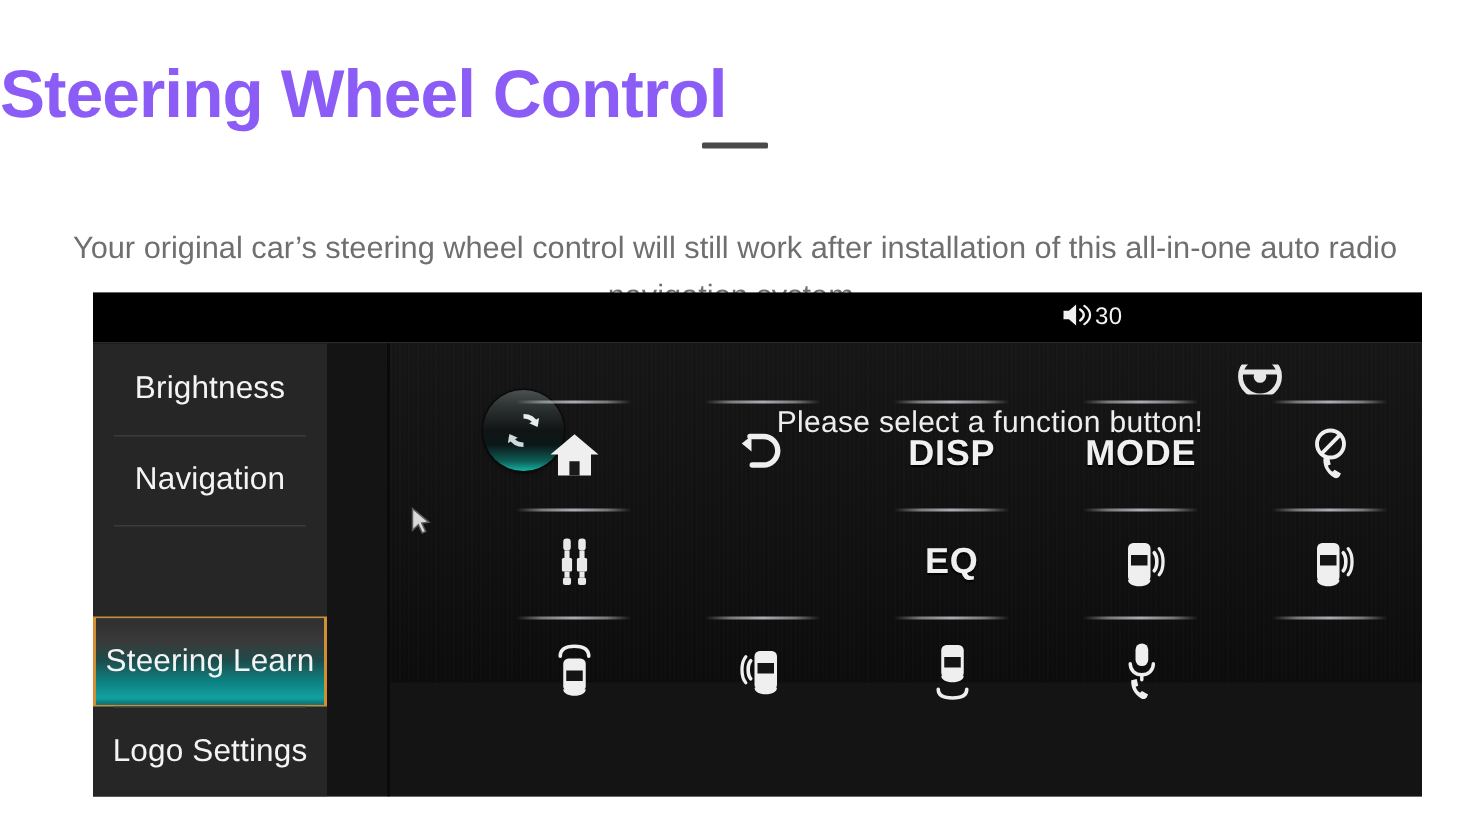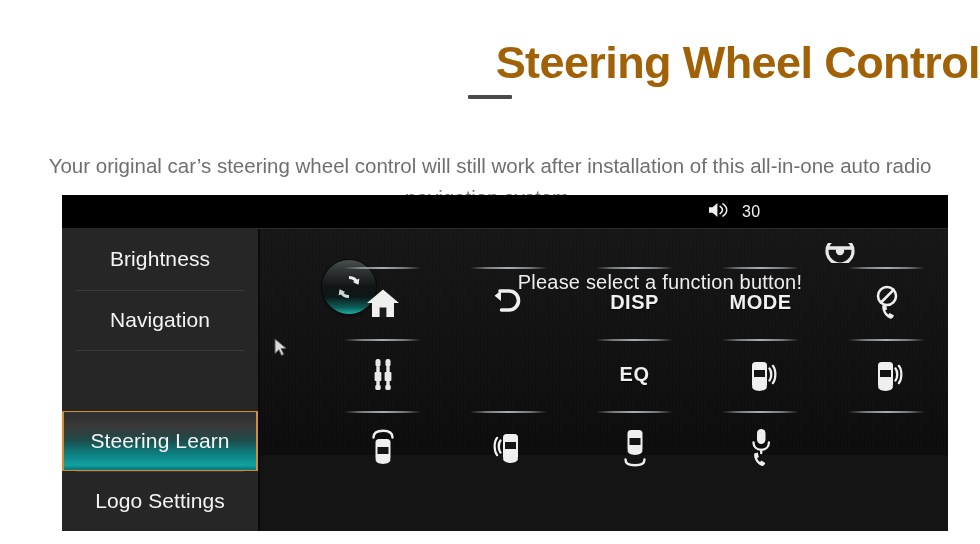--- a/index.html
+++ b/index.html
@@ -18,26 +18,26 @@
     height: 544px;
     background: #ffffff;
   }
 
   
   .hero-title {
     position: absolute;
     top: 34px;
     left: 0;
     width: 980px;
-    text-align: right;
+    text-align: left;
     font-size: 45px;
     line-height: 58px;
     font-weight: bold;
     letter-spacing: -0.6px;
-    color: #a16207;
+    color: #8b5cf6;
     font-family: "Liberation Sans", sans-serif;
   }
 
   .hero-rule {
     position: absolute;
     top: 95px;
     left: 468px;
     width: 44px;
     height: 4px;
     background: #4a4a4a;
@@ -77,21 +77,21 @@
     background: #000000;
     border-bottom: 1px solid #2a2a2a;
   }
   .status-vol {
     position: absolute;
     left: 645px;
     top: 0;
     height: 34px;
     display: flex;
     align-items: center;
-    gap: 14px;
+    gap: 2px;
   }
   .spk-icon { display: block; }
   .vol-value {
     font-size: 16px;
     color: #f2f2f2;
     font-family: "Liberation Sans", sans-serif;
     letter-spacing: 0.3px;
   }
 
   .device-body {
@@ -101,21 +101,21 @@
     width: 886px;
     height: 302px;
     background: #141414;
   }
 
   
   .sidebar {
     position: absolute;
     left: 0;
     top: 0;
-    width: 196px;
+    width: 156px;
     height: 302px;
     background: #262626;
   }
 
   .menu-item {
     position: relative;
     height: 60.5px;
     display: flex;
     align-items: center;
     justify-content: center;
@@ -248,21 +248,21 @@
         rgba(255,255,255,0) 100%);
     border-radius: 2px;
   }
   .cell .glyph {
     display: flex;
     align-items: center;
     justify-content: center;
     color: #f2f2f2;
   }
   .txt-glyph {
-    font-size: 20px;
+    font-size: 24px;
     font-weight: bold;
     color: #f0f0f0;
     font-family: "Liberation Sans", sans-serif;
     letter-spacing: 0.5px;
     text-shadow: 0 1px 1px rgba(0,0,0,0.9);
   }
   .txt-glyph.big { font-size: 23px; letter-spacing: 0px; }
 
   .clip-top {
     position: absolute;

